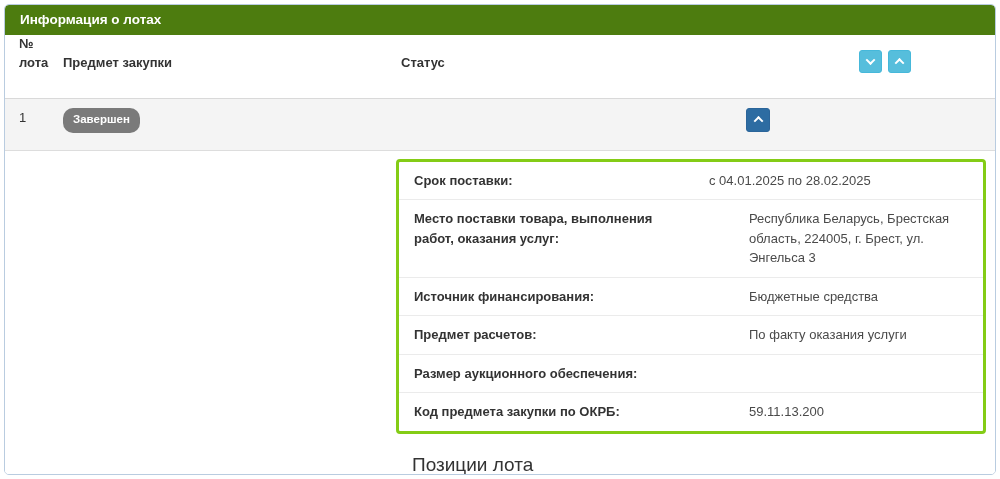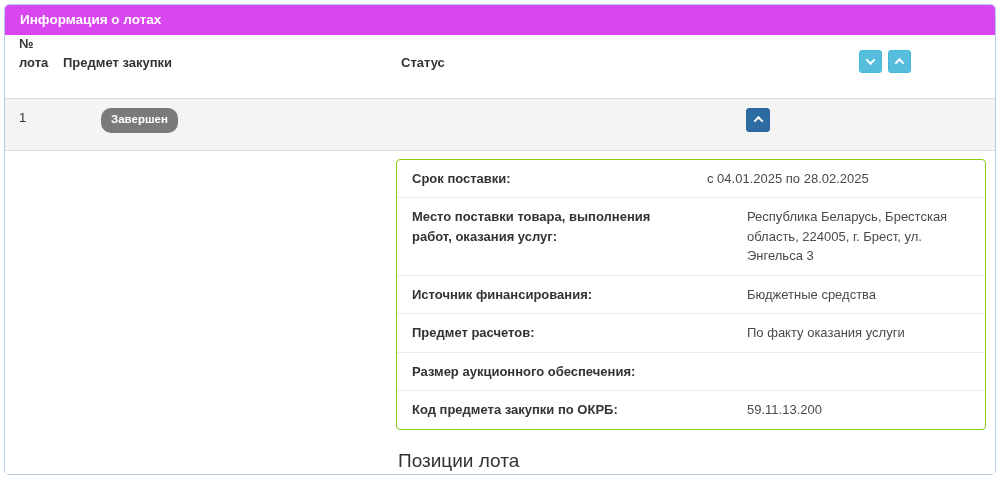--- a/index.html
+++ b/index.html
@@ -12,21 +12,21 @@
   .card {
     margin: 4px;
     width: 992px;
     height: 471px;
     border: 1px solid #b9cce0;
     border-radius: 5px;
     background: #ffffff;
     overflow: hidden;
   }
   .card-header {
-    background: #d946ef;
+    background: #4d7c0f;
     color: #ffffff;
     font-weight: bold;
     font-size: 13.5px;
     padding: 7px 15px 8px 15px;
     border-radius: 4px 4px 0 0;
   }
   
   .grid-row {
     display: grid;
     grid-template-columns: 44px 338px 383px 137px 1fr;
@@ -68,39 +68,38 @@
   .chev.up   { transform: rotate(-135deg) translate(-1px,-1px); }
   
   .badge {
     display: inline-block;
     background: #7a7a7a;
     color: #ffffff;
     font-weight: bold;
     font-size: 11.5px;
     padding: 3px 10px 4px 10px;
     border-radius: 10px;
-    margin-left: 38px;
   }
   
   .detail { padding: 8px 9px 0 391px; background: #ffffff; }
   .detail-table {
-    border: 1px solid #84cc16;
+    border: 3px solid #84cc16;
     border-radius: 4px;
     overflow: hidden;
     background: #fff;
   }
   .d-row { display: grid; grid-template-columns: 310px 1fr; }
   .d-row + .d-row { border-top: 1px solid #ebebeb; gap: 40px; }
   .d-label { font-weight: bold; color: #333; padding: 9px 15px; line-height: 1.5; }
   .d-value { color: #4a4a4a; padding: 9px 15px 9px 0; line-height: 1.5; }
   .positions-heading {
     font-size: 19px;
     font-weight: 400;
     color: #333;
-    margin: 20px 0 13px 2px;
+    margin: 20px 0 13px 16px;
   }
   .positions-box {
     border: 1px solid #dddddd;
     border-radius: 6px;
     padding: 10px 14px;
     line-height: 1.65;
     color: #3c3c3c;
     background: #fff;
   }
 </style>

